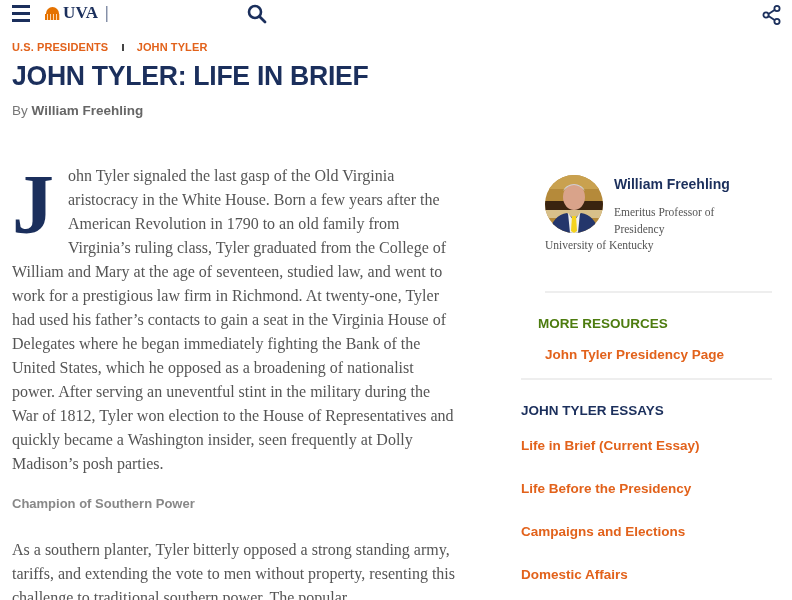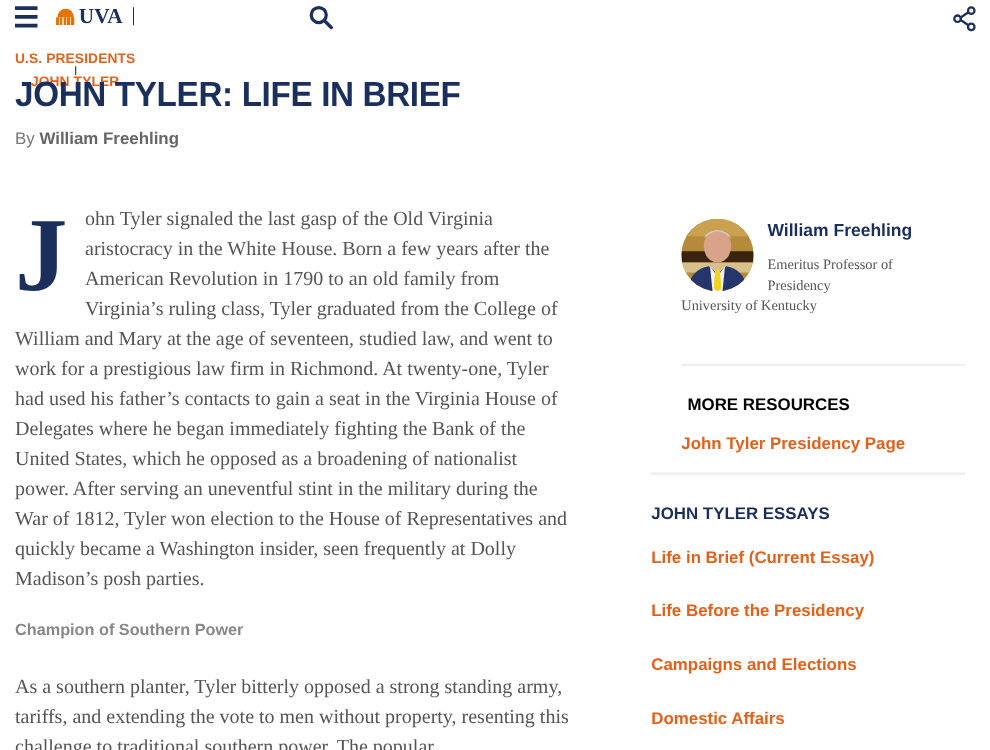--- a/index.html
+++ b/index.html
@@ -13,41 +13,41 @@
   .rotunda { width: 15px; height: 13px; position: relative; margin-right: 3px; }
   .rotunda .dome { position: absolute; left: 1px; top: 0; width: 13px; height: 7px; background: #e57200; border-radius: 7px 7px 0 0; }
   .rotunda .base { position: absolute; left: 0; top: 7px; width: 15px; height: 6px; background: #e57200;
      background-image: repeating-linear-gradient(90deg, #e57200 0 2px, #fbd6b0 2px 3px); }
   .logo-uva { font-family: "Liberation Serif", serif; font-weight: bold; font-size: 17px; color: #1b2f5c; letter-spacing: 0.2px; }
   .logo-sep { font-family: "Liberation Serif", serif; font-size: 16px; color: #1b2f5c; margin: 0 7px; }
   .logo-mc { font-family: "Liberation Serif", serif; font-weight: bold; font-size: 16px; color: #1b2f5c; letter-spacing: -0.2px; }
   .search-icon { position: absolute; left: 247px; top: 4px; width: 20px; height: 20px; cursor: pointer; }
   .share-icon { position: absolute; left: 761px; top: 4px; width: 22px; height: 22px; cursor: pointer; }
 
-  .breadcrumb { position: absolute; left: 12px; top: 41px; font-size: 11px; font-weight: bold; color: #e2621b; display: flex; align-items: center; letter-spacing: 0.1px; flex-direction: column; }
+  .breadcrumb { position: absolute; left: 12px; top: 41px; font-size: 11px; font-weight: bold; color: #e2621b; display: flex; align-items: center; letter-spacing: 0.1px; }
   .breadcrumb a { color: #e2621b; text-decoration: none; cursor: pointer; }
   .bc-sep { display: inline-block; width: 1.5px; height: 7px; background: #444; margin: 0 13px 0 14px; }
 
   .page-title { position: absolute; left: 12px; top: 60px; font-size: 28px; font-weight: bold; color: #1b2f5c; letter-spacing: -0.3px; transform: scaleX(0.95); transform-origin: left; }
   .byline { position: absolute; left: 12px; top: 103px; font-size: 13.5px; color: #777; }
   .byline b { color: #666; font-weight: bold; }
 
   .article { position: absolute; left: 12px; top: 164px; width: 448px; font-family: "Liberation Serif", serif; font-size: 16px; line-height: 24px; color: #555; }
   .dropcap { float: left; font-family: "Liberation Serif", serif; font-size: 84px; line-height: 70px; color: #1b2f5c; font-weight: bold; margin: 6px 14px 0 0; height: 74px; }
   .subhead { position: absolute; left: 12px; top: 496px; font-size: 13px; font-weight: bold; color: #888; }
   .article2 { position: absolute; left: 12px; top: 538px; width: 448px; font-family: "Liberation Serif", serif; font-size: 16px; line-height: 24px; color: #555; }
 
   .author-card { position: absolute; left: 545px; top: 175px; width: 230px; }
   .avatar { position: absolute; left: 0; top: 0; width: 58px; height: 58px; border-radius: 50%; overflow: hidden; }
   .author-name { position: absolute; left: 69px; top: 1px; font-size: 14px; font-weight: bold; color: #1b2f5c; white-space: nowrap; cursor: pointer; }
   .author-role { position: absolute; left: 69px; top: 29px; width: 150px; font-family: "Liberation Serif", serif; font-size: 11.5px; line-height: 17px; color: #555; }
   .author-affil { position: absolute; left: 0; top: 64px; font-family: "Liberation Serif", serif; font-size: 11.5px; color: #555; white-space: nowrap; text-align: right; }
 
   .divider1 { position: absolute; left: 545px; top: 291px; width: 227px; height: 1.5px; background: #eee; }
-  .more-res { position: absolute; left: 550px; top: 316px; font-size: 13.5px; font-weight: bold; color: #000000; }
+  .more-res { position: absolute; left: 538px; top: 316px; font-size: 13.5px; font-weight: bold; color: #4d7c0f; }
   .more-res-link { position: absolute; left: 545px; top: 347px; font-size: 13.5px; font-weight: bold; color: #e2621b; cursor: pointer; white-space: nowrap; }
   .divider2 { position: absolute; left: 521px; top: 378px; width: 251px; height: 1.5px; background: #eee; }
 
   .essays-title { position: absolute; left: 521px; top: 403px; font-size: 13.5px; font-weight: bold; color: #1b2f5c; }
   .essay-link { position: absolute; left: 521px; font-size: 13.5px; font-weight: bold; color: #e2621b; cursor: pointer; white-space: nowrap; }
 </style>
 </head>
 <body>
 
 <div class="topbar">

